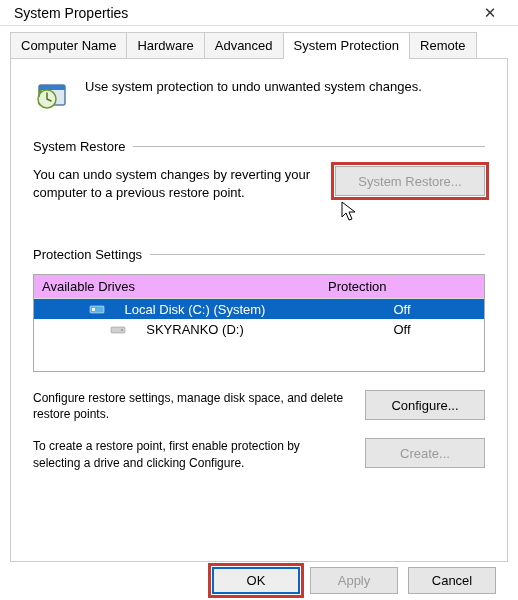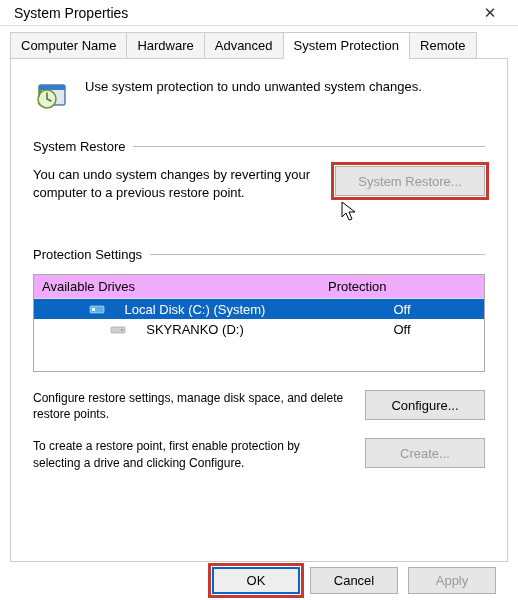--- a/index.html
+++ b/index.html
@@ -203,15 +203,15 @@
     <button class="btn" disabled="">Create...</button>
   </div>
 
   <svg class="cursor-svg" width="18" height="22">
     <path d="M1 1 L1 16 L5 12 L8 19 L11 18 L8 11 L14 11 Z" fill="#fff" stroke="#000" stroke-width="1"></path>
   </svg>
 </div>
 
 <div class="footer">
   <button class="btn small ok highlight-red">OK</button>
+  <button class="btn small" disabled="">Apply</button>
   <button class="btn small">Cancel</button>
-  <button class="btn small" disabled="">Apply</button>
 </div>
 
 </body></html>

